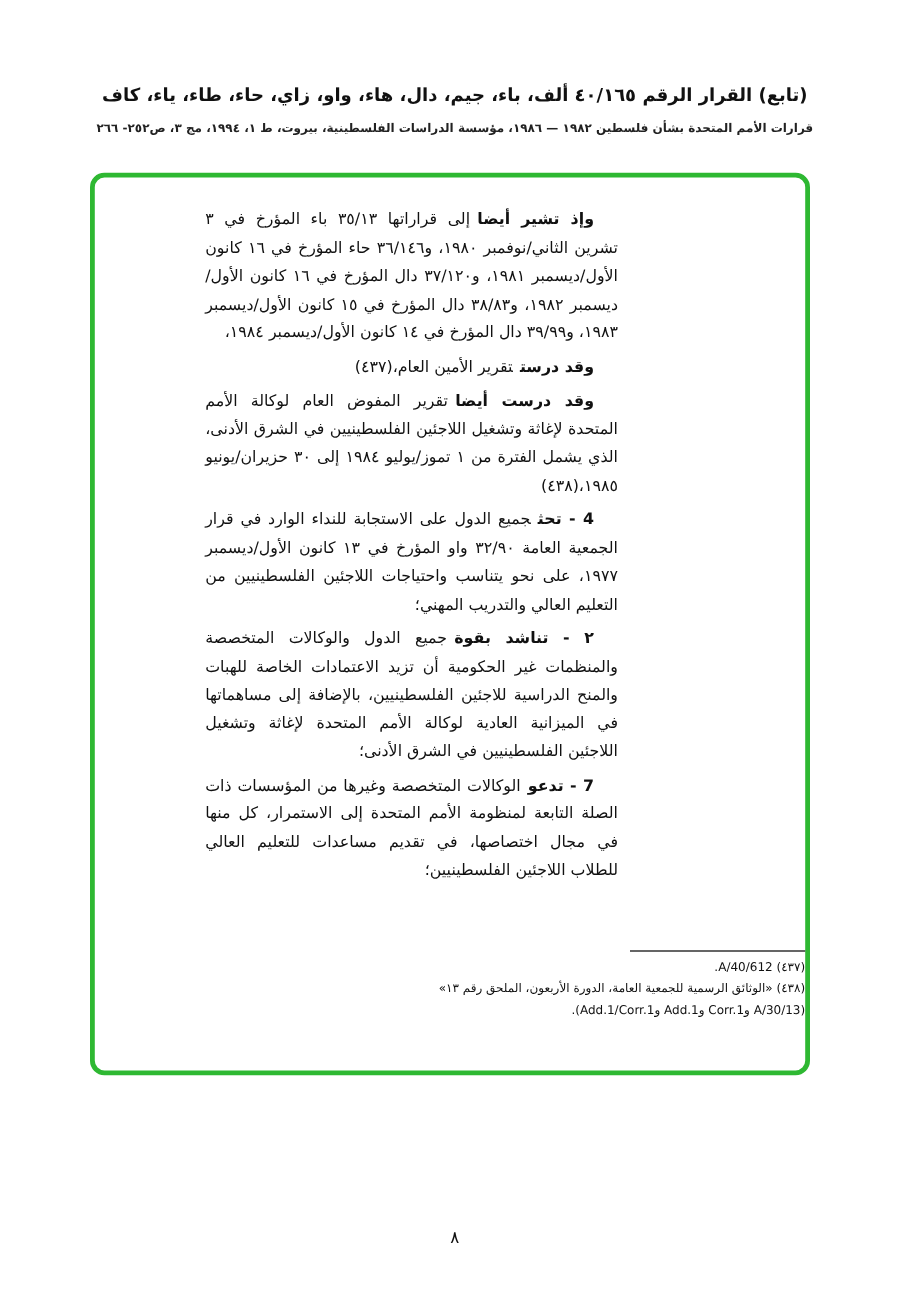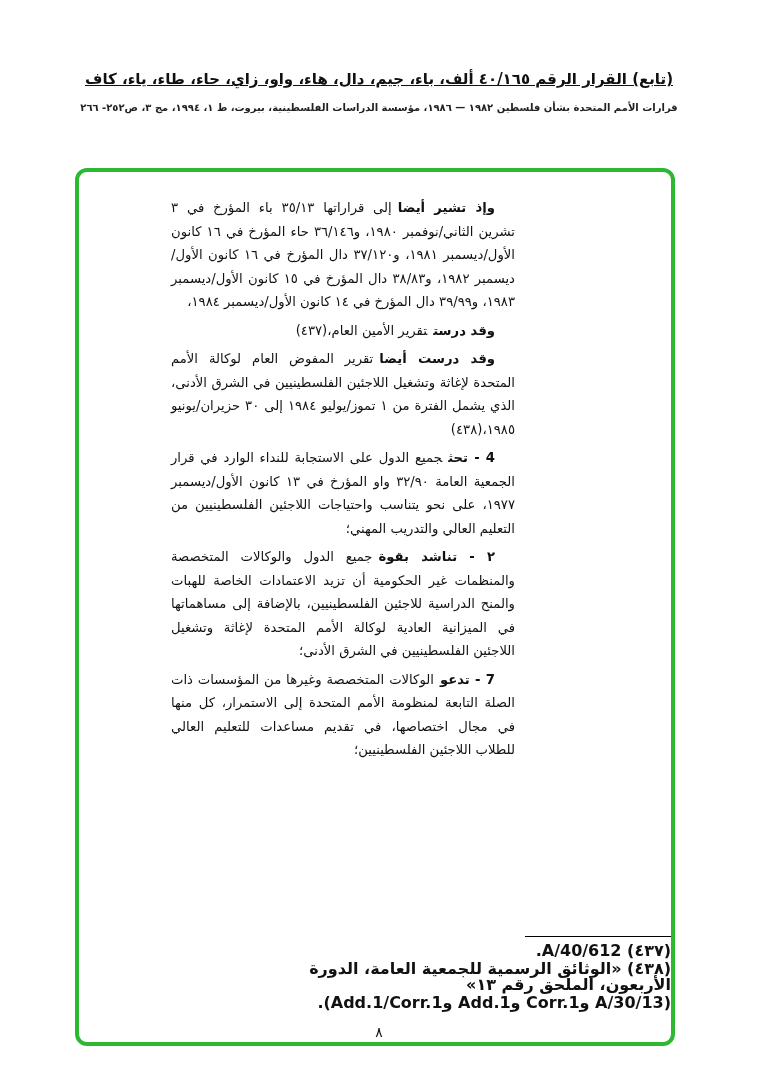--- a/index.html
+++ b/index.html
@@ -15,37 +15,35 @@
     position:absolute;
     top:70px;left:0;right:0;
     text-align:center;
     direction:rtl;
   }
   .header-line1{
     font-size:15px;
     font-weight:bold;
     letter-spacing:0.2px;
     margin:0 0 14px 0;
-    text-decoration:underline;
   }
   .header-line2{
     font-size:10px;
     font-weight:bold;
     color:#222;
     margin:0;
   }
   .content-frame{
     position:absolute;
     left:75px;top:144px;
-    width:600px;height:878px;
+    width:600px;height:752px;
     border:4px solid #fca5a5;
     border-radius:12px;
     box-sizing:border-box;
     background:#ffffff;
-    margin-top:24px;
   }
   .body-text{
     position:absolute;
     top:24px;
     right:156px;
     left:92px;
     direction:rtl;
     text-align:justify;
     font-size:13.2px;
     line-height:23.5px;
@@ -55,25 +53,24 @@
     text-indent:20px;
   }
   .p-lead{
     font-weight:bold;
     margin-inline-end:6px;
   }
   .footnotes{
     position:absolute;
     left:92px;
     right:0;
-    bottom:29px;
+    bottom:39px;
     direction:rtl;
-    font-size:16px;
+    font-size:10px;
     line-height:16px;
-    font-weight:bold;
   }
   .footnote-rule{
     width:146px;
     border:none;
     border-top:1.5px solid #000;
     margin:0 0 6px 0; 
   }
   .footnote-line{
     margin:0 0 2px 0;
     text-align:right;

